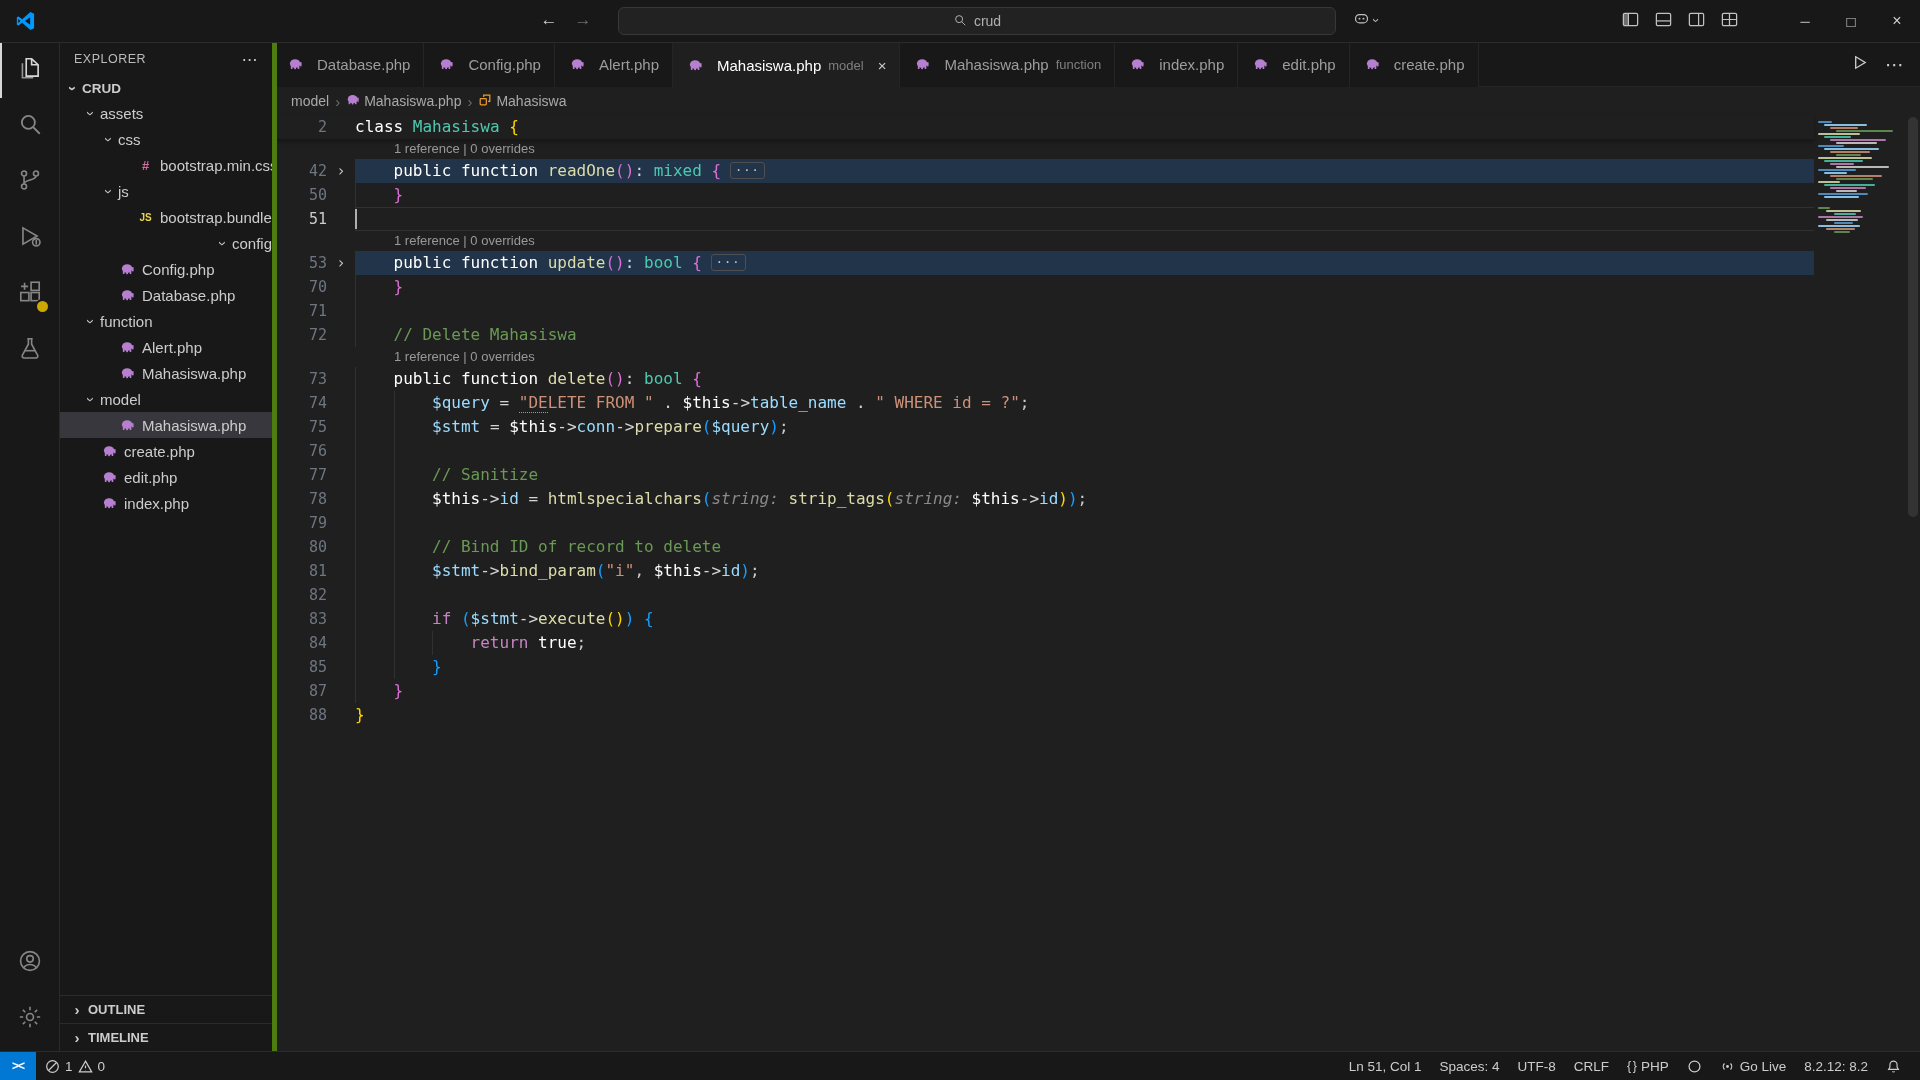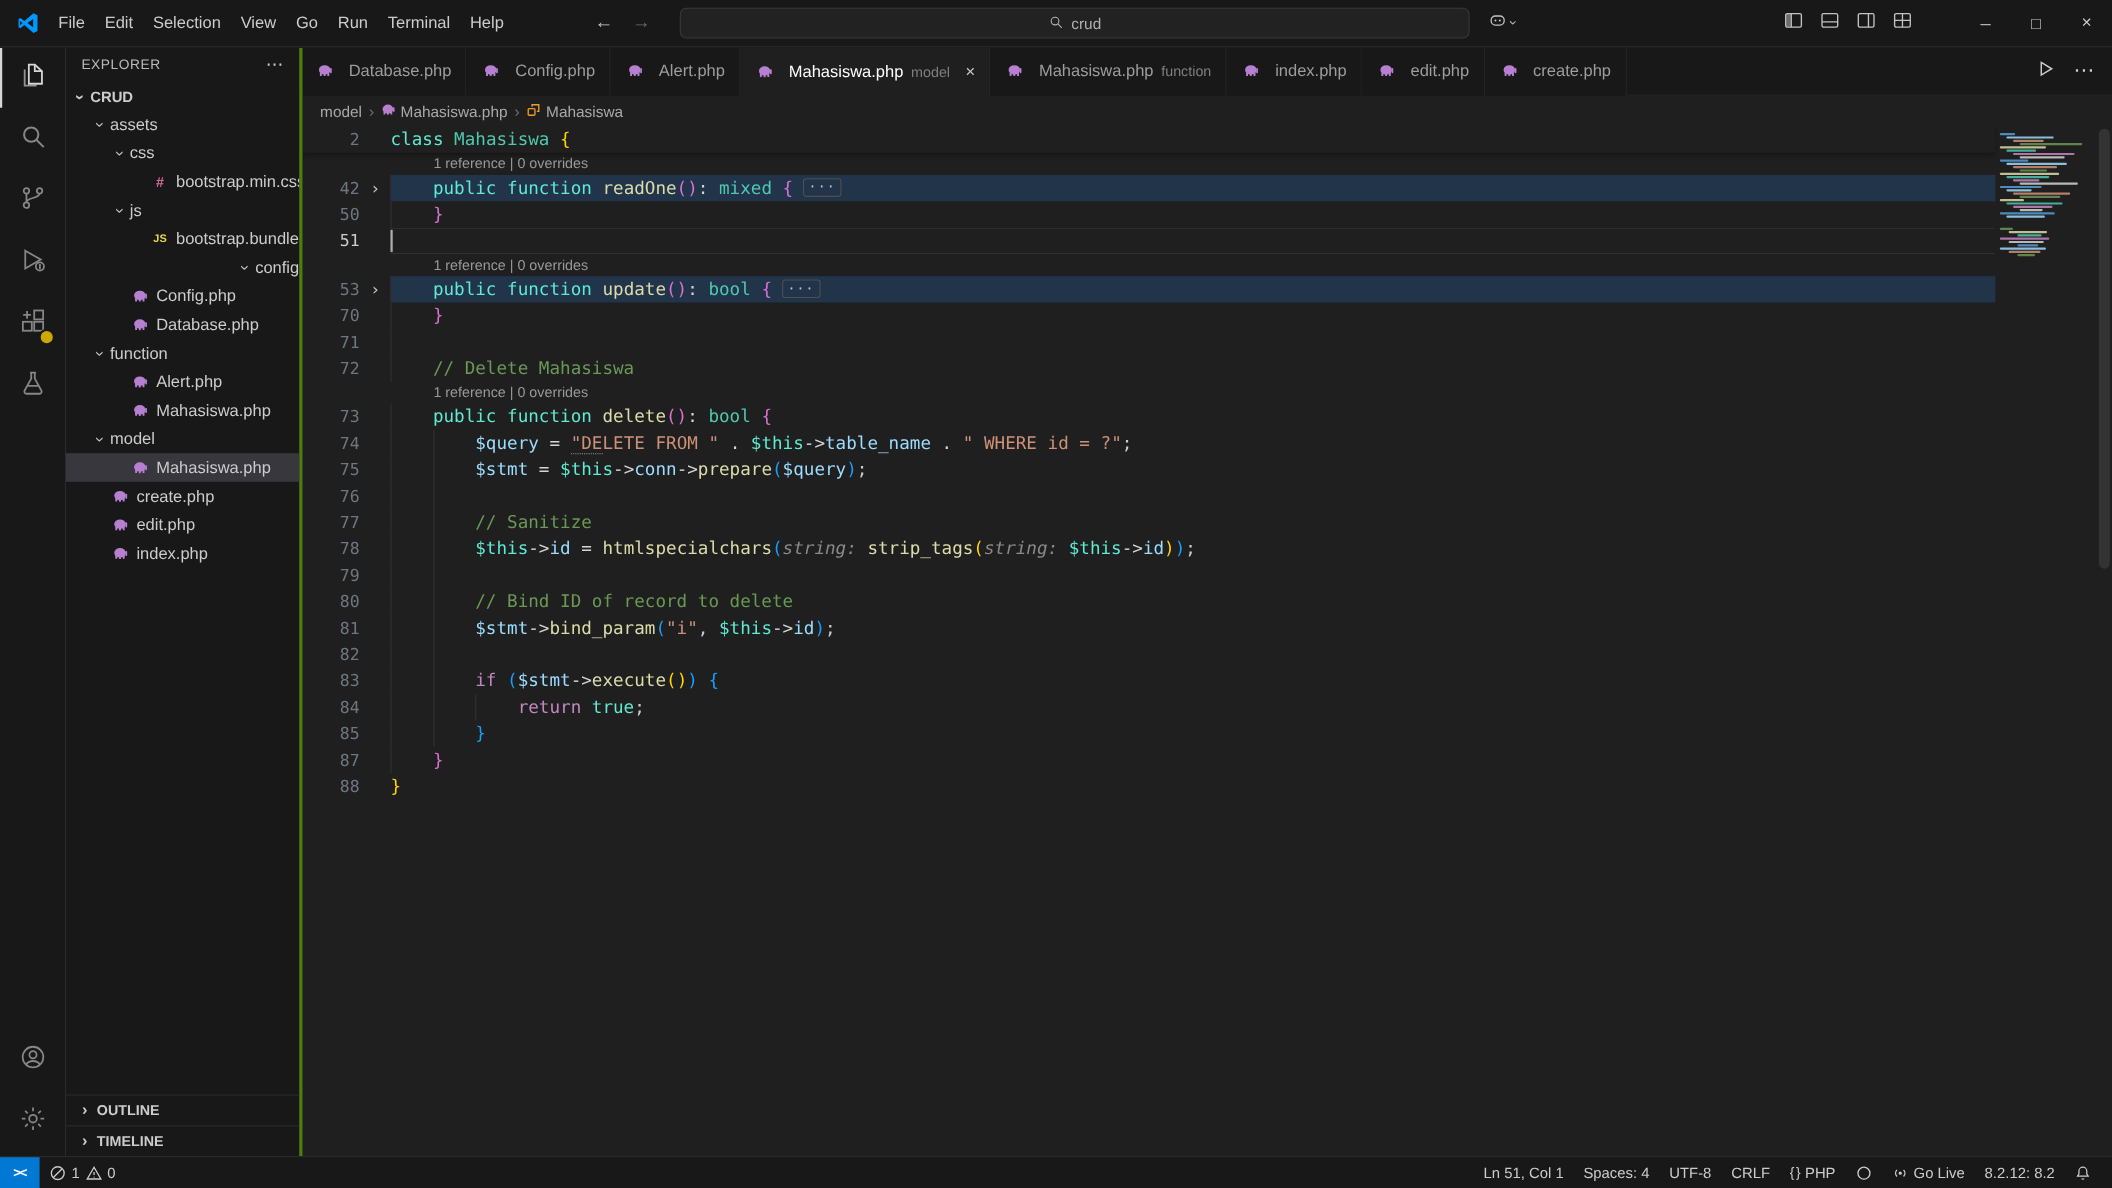--- a/index.html
+++ b/index.html
@@ -24,21 +24,21 @@
   .win-btn{width:46px;height:42px;display:flex;align-items:center;justify-content:center;color:#cccccc;font-size:13px}
   
   #activitybar{position:fixed;top:42px;left:0;width:59px;height:1009px;background:#181818;border-right:1px solid #2b2b2b;
     display:flex;flex-direction:column;z-index:40}
   .ab-item{height:56px;display:flex;align-items:center;justify-content:center;color:#868686;position:relative;cursor:pointer}
   .ab-item svg{width:26px;height:26px}
   .ab-item.active{color:#d7d7d7;box-shadow:inset 2px 0 0 #d7d7d7}
   .ab-badge{position:absolute;right:9px;bottom:8px;width:11px;height:11px;border-radius:50%;background:#cca700;border:2px solid #181818}
   #ab-bottom{margin-top:auto;padding-bottom:4px}
   
-  #sidebar{position:fixed;top:42px;left:60px;width:212px;height:1009px;background:#181818;border-right:3px solid #4d7c0f;font-size:15px;z-index:40}
+  #sidebar{position:fixed;top:42px;left:60px;width:212px;height:1009px;background:#181818;border-right:5px solid #4d7c0f;font-size:15px;z-index:40}
   #sb-header{height:34px;display:flex;align-items:center;padding:0 14px;color:#bbbbbb;font-size:12.5px;letter-spacing:.5px}
   .sb-dots{margin-left:auto;font-size:16px;color:#cccccc;cursor:pointer}
   #sb-section{height:24px;display:flex;align-items:center;font-weight:700;color:#cccccc;font-size:13.5px;padding-left:4px;cursor:pointer}
   .sb-row{height:26px;display:flex;align-items:center;color:#cccccc;cursor:pointer;white-space:nowrap;overflow:hidden}
   .sb-row.selected{background:#37373d}
   .chev{width:18px;text-align:center;display:inline-block;color:#cccccc;font-size:15px;flex-shrink:0}
   .chev.exp{transform:rotate(90deg)}
   .ficon{width:19px;height:16px;display:inline-flex;align-items:center;justify-content:center;margin-right:5px;flex-shrink:0;font-size:10px;font-weight:700}
   .ficon svg{width:15px;height:15px}
   .ficon[data-icon="css"]{color:#d16d9e;font-size:13px}
@@ -72,21 +72,21 @@
   .lnum{width:54px;text-align:right;color:#6e7681;font-size:15px}
   .lnum.bright{color:#cccccc}
   .foldcol{width:28px;text-align:center;color:#c5c5c5;font-size:15px;cursor:pointer}
   .ctext{position:relative;white-space:pre;flex:1}
   .row.hl .ctext{background:rgba(35,80,130,.42)}
   .row.cur .ctext{box-shadow:inset 0 1px 0 #313131, inset 0 -1px 0 #313131}
   .guide{position:absolute;top:0;bottom:0;width:1px;background:#313131}
   .caret{position:absolute;left:0;top:2px;width:2px;height:20px;background:#aeafad}
   .fbadge{display:inline-block;margin-left:9px;border:1px solid #4f4f4f;border-radius:3px;color:#c8c8c8;
     font-size:12px;line-height:15px;padding:0 4px;vertical-align:2px;letter-spacing:1px;cursor:pointer}
-  .tk-kw{color:#5eead4}.tk-ctl{color:#c586c0}.tk-fn{color:#dcdcaa}.tk-type{color:#4ec9b0}
+  .tk-kw{color:#ffffff}.tk-ctl{color:#c586c0}.tk-fn{color:#dcdcaa}.tk-type{color:#4ec9b0}
   .tk-var{color:#9cdcfe}.tk-str{color:#ce9178}.tk-cmt{color:#6a9955}.tk-op{color:#d4d4d4}
   .tk-b1{color:#ffd700}.tk-b2{color:#da70d6}.tk-b3{color:#179fff}.tk-txt{color:#cccccc}
   .tk-hint{color:#8a8a8a;font-style:italic}
   .tk-tag{color:#569cd6;border-bottom:1px dotted #8a8a8a}
   .tk-strU{color:#ce9178;border-bottom:1px dotted #9a9a9a}
   #minimap{position:absolute;top:0;right:16px;width:90px;bottom:0}
   .mmbar{position:absolute;height:2px;border-radius:1px;opacity:.85}
   #vscroll{position:absolute;right:0;top:0;width:14px;bottom:0}
   #vscroll .thumb{position:absolute;top:2px;right:2px;width:10px;height:400px;background:rgba(121,121,121,.22);border-radius:5px}
   
@@ -100,30 +100,20 @@
   .st-ico svg{width:15px;height:15px;display:block}
   .braces-txt{font-size:12.5px;letter-spacing:-1px}
 </style>
 </head>
 <body>
 
 <header id="titlebar">
   <span id="logo" data-icon="logo"><svg viewBox="0 0 24 24">
         <path fill="#0098ff" d="M17.9 2.2 8.9 10 5 7l-1.9 1v8L5 17l3.9-3 9 7.8 4-1.9V4.1zM17.6 16 12 12l5.6-4zM4.6 9.9 7 12l-2.4 2.1z"></path>
       </svg></span>
-  <nav id="menus">
-      <span class="menu-item">File</span>
-      <span class="menu-item">Edit</span>
-      <span class="menu-item">Selection</span>
-      <span class="menu-item">View</span>
-      <span class="menu-item">Go</span>
-      <span class="menu-item">Run</span>
-      <span class="menu-item">Terminal</span>
-      <span class="menu-item">Help</span>
-    </nav>
   <span class="nav-arrow" style="left:534px">←</span>
   <span class="nav-arrow dim" style="left:568px">→</span>
   <div id="searchbox">
     <span data-icon="search"><svg viewBox="0 0 24 24" fill="none" stroke="currentColor" stroke-width="1.7">
           <circle cx="10.5" cy="10.5" r="6"></circle>
           <path d="M15 15l6 6"></path>
         </svg></span>
     <span>crud</span>
   </div>
   <div id="copilot">

